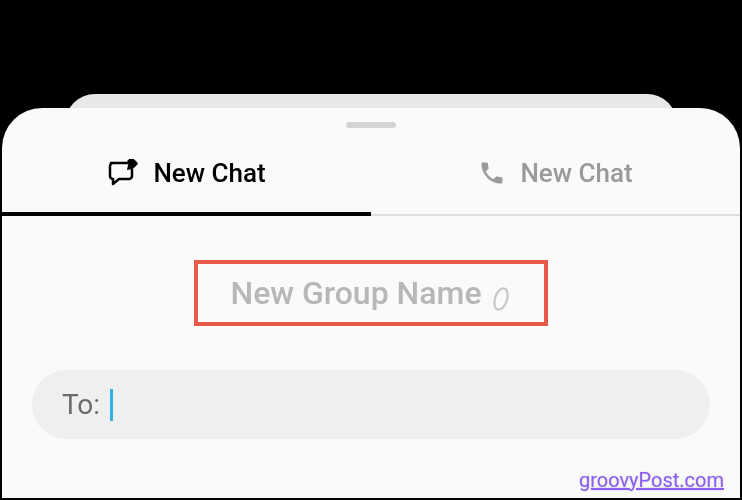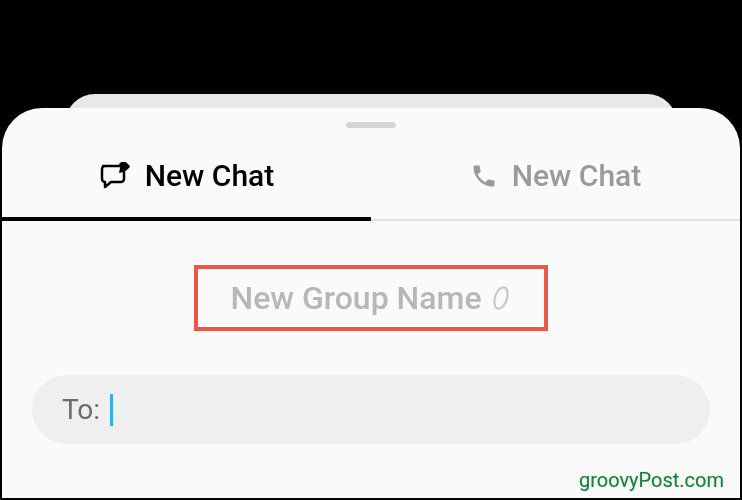--- a/index.html
+++ b/index.html
@@ -58,21 +58,21 @@
     .tab.active::after {
       content: '';
       position: absolute;
       bottom: -2px;
       left: 0;
       right: 0;
       height: 4px;
       background: #000;
     }
     .tab-label {
-      font-size: 30px;
+      font-size: 26px;
       font-weight: 500;
     }
     .tab.active .tab-label {
       color: #000;
     }
     .tab.inactive .tab-label {
       color: #9a9a9a;
     }
     .icon-chat {
       width: 32px;
@@ -84,21 +84,21 @@
     }
     .group-name-area {
       display: flex;
       justify-content: center;
       margin-top: 44px;
     }
     .group-name-highlight {
       border: 4px solid #e8594a;
       padding: 10px 32px;
       display: flex;
-      align-items: center;
+      align-items: flex-end;
       gap: 8px;
     }
     .group-name-text {
       font-size: 32px;
       font-weight: 500;
       color: #b7b7b7;
     }
     .icon-pencil {
       width: 22px;
       height: 26px;
@@ -119,23 +119,24 @@
     .cursor {
       width: 3px;
       height: 32px;
       background: #2fb0e8;
     }
     .watermark {
       position: absolute;
       bottom: 8px;
       right: 18px;
       font-size: 20px;
-      color: #15803d;
+      color: #8b5cf6;
       z-index: 10;
       text-shadow: 0 0 2px rgba(0,0,0,0.2);
+      text-decoration: underline;
     }
   </style>
 </head>
 <body>
 
 <div class="backdrop-card"></div>
 
 <div class="modal">
   <div class="grabber"></div>
 

